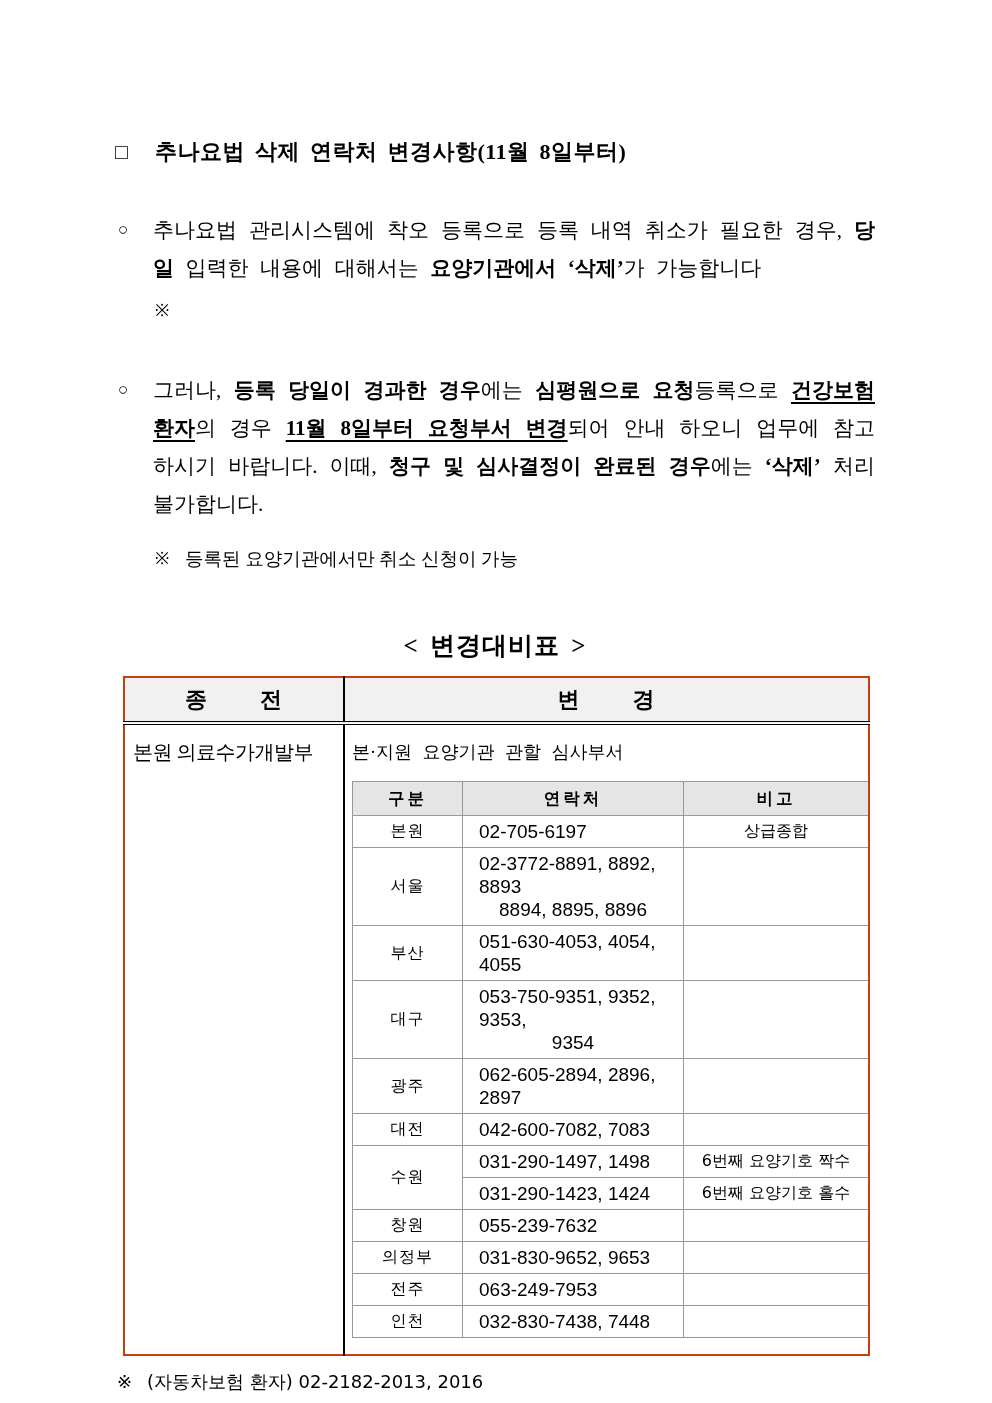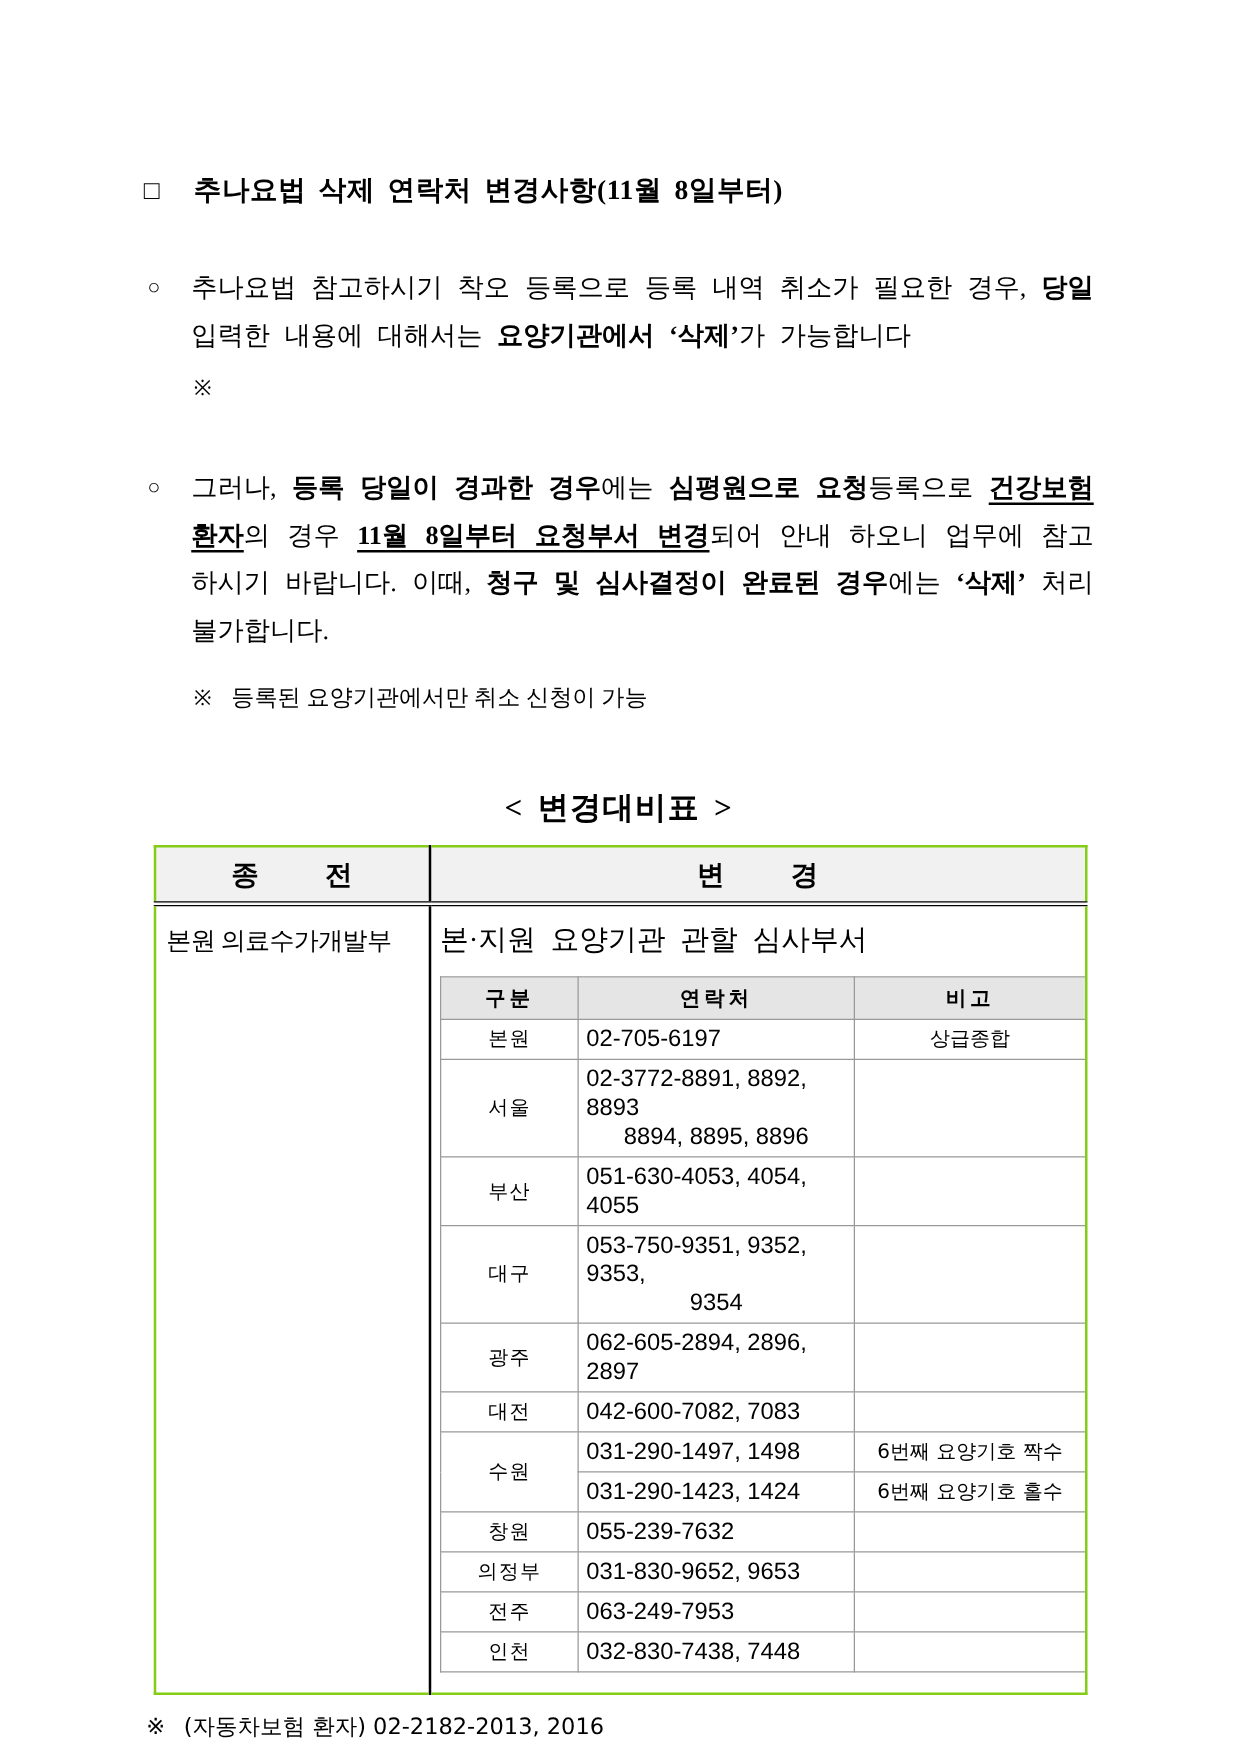--- a/index.html
+++ b/index.html
@@ -27,48 +27,48 @@
   .b { font-weight: bold; }
   .u { text-decoration: underline; text-decoration-thickness: 2px; text-underline-offset: 5px; }
   
   .note { display: flex; font-size: 18.5px; line-height: 28px; margin-left: 40px; }
   .note.n1 { margin-top: 10px; }
   .note.n2 { margin-top: 22px; }
   .note .marker { width: 30px; flex: none; font-size: 17px; }
   
   .tbl-title { text-align: center; font-size: 25px; font-weight: bold; margin-top: 56px; letter-spacing: 1px; word-spacing: 4px; }
   
-  table.cmp { border-collapse: collapse; width: 747px; margin: 14px 0 0 8px; border: 2px solid #84cc16; table-layout: fixed; }
+  table.cmp { border-collapse: collapse; width: 747px; margin: 14px 0 0 8px; border: 2px solid #c2410c; table-layout: fixed; }
   table.cmp th {
     background: #f1f1f1; border-bottom: 4px double #000;
     font-size: 22px; font-weight: bold; height: 46px; white-space: pre;
     letter-spacing: 1px; text-align: center; vertical-align: middle;
   }
   table.cmp th.before-h { width: 220px; border-right: 2px solid #000; }
   table.cmp td.before-c {
     width: 220px; border-right: 2px solid #000; vertical-align: top;
     padding: 14px 2px 0 8px; font-size: 20px; letter-spacing: -0.5px; white-space: nowrap;
   }
   table.cmp td.after-c { vertical-align: top; padding: 14px 0 16px 7px; }
-  .after-heading { font-size: 23px; word-spacing: 6px; line-height: 26px; }
+  .after-heading { font-size: 18px; word-spacing: 6px; line-height: 26px; }
   
   table.inner {
     border-collapse: collapse; margin-top: 16px; width: 508px;
     font-family: "DejaVu Sans", "Liberation Sans", sans-serif;
     font-size: 16px; table-layout: fixed;
   }
   table.inner th, table.inner td { border: 1px solid #999; }
   table.inner th {
     background: #e5e5e5; font-weight: bold; height: 34px;
     letter-spacing: 3px; text-align: center; font-size: 16.5px;
   }
   table.inner th.h-region { width: 110px; }
   table.inner th.h-contact { width: 221px; }
   table.inner th.h-note { width: 185px; }
-  table.inner td { padding: 4px 6px; height: 30px; vertical-align: middle; }
+  table.inner td { padding: 4px 16px; height: 30px; vertical-align: middle; }
   td.c-region { text-align: center; letter-spacing: 1px; }
   td.c-contact { font-family: Liberation Sans, sans-serif; font-size: 19px; line-height: 23px; }
   td.c-contact .cont { text-align: center; }
   td.c-note { font-size: 16px; text-align: center; }
   
   .footer-note {
     display: flex; margin-top: 13px; margin-left: 2px;
     font-family: "DejaVu Sans", "Liberation Sans", sans-serif; font-size: 18px; line-height: 26px;
   }
   .footer-note .marker { width: 30px; flex: none; }
@@ -78,21 +78,21 @@
 
 <div class="page">
 
   <div class="heading">
     <span class="box">□</span>
     <span class="htext">추나요법 삭제 연락처 변경사항(11월 8일부터)</span>
   </div>
 
   <div class="bullet first">
     <span class="marker">○</span>
-    <span class="btext"><span>추나요법 참고하시기 착오 등록으로 등록 내역 취소가 필요한 경우, </span><span class="b">당일</span><span> 입력한 내용에 대해서는 </span><span class="b">요양기관에서</span><span> </span><span class="b">‘삭제’</span><span>가 가능합니다</span></span>
+    <span class="btext"><span>추나요법 관리시스템에 착오 등록으로 등록 내역 취소가 필요한 경우, </span><span class="b">당일</span><span> 입력한 내용에 대해서는 </span><span class="b">요양기관에서</span><span> </span><span class="b">‘삭제’</span><span>가 가능합니다</span></span>
   </div>
   <div class="note n1">
     <span class="marker">※</span>
   </div>
 
   <div class="bullet second">
     <span class="marker">○</span>
     <span class="btext"><span>그러나, </span><span class="b">등록 당일이 경과한 경우</span><span>에는 </span><span class="b">심평원으로 요청</span><span>등록으로 </span><span class="b u">건강보험 환자</span><span>의 경우 </span><span class="b u">11월 8일부터 요청부서 변경</span><span>되어 안내 하오니 업무에 참고하시기 바랍니다. 이때, </span><span class="b">청구 및 심사결정이 완료된 경우</span><span>에는 </span><span class="b">‘삭제’</span><span> 처리 불가합니다.</span></span>
   </div>
   <div class="note n2">

